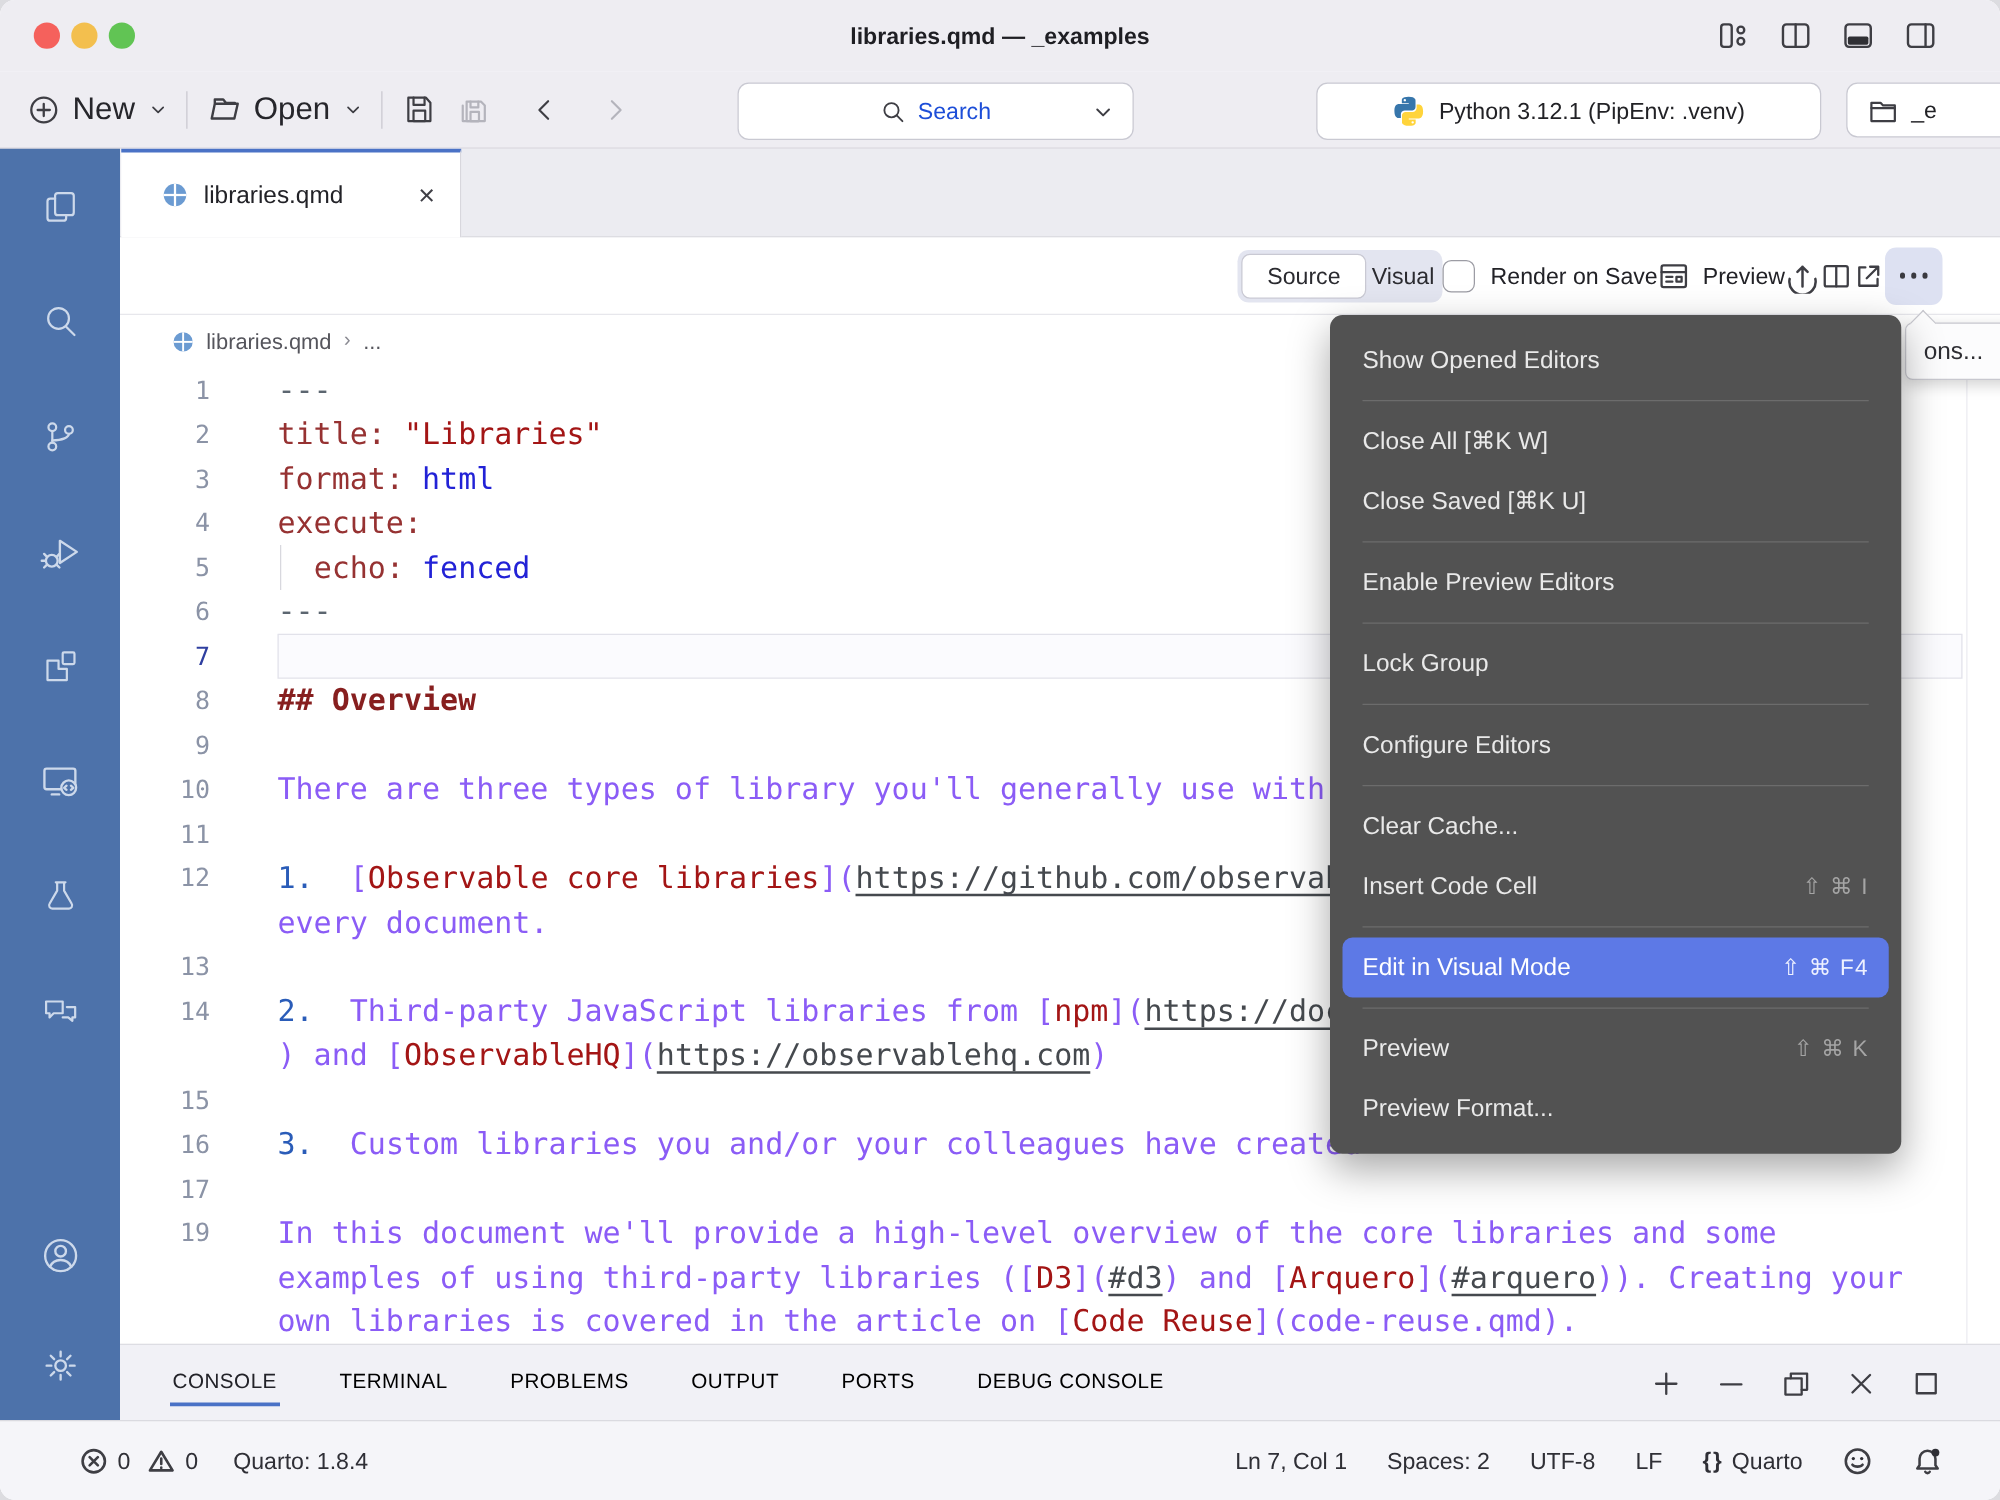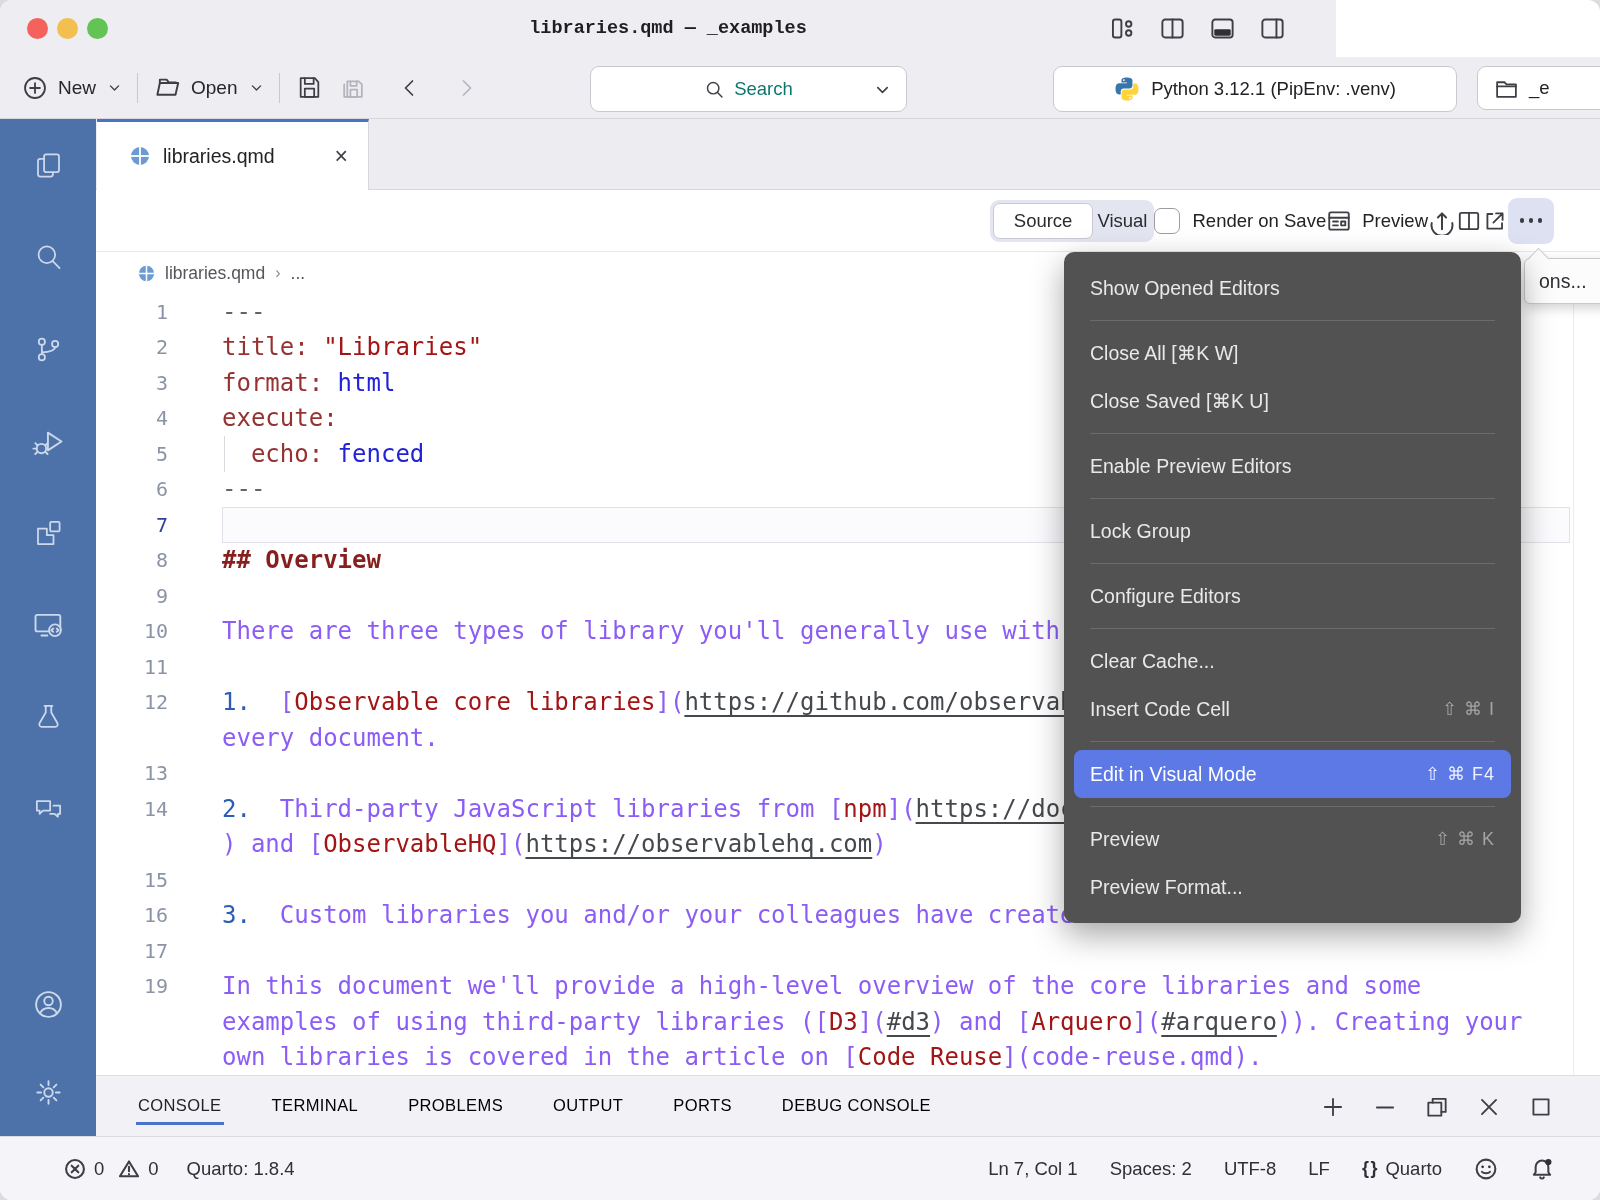--- a/index.html
+++ b/index.html
@@ -4,36 +4,36 @@
 <style>
   html,body{margin:0;padding:0;background:#dcdce0;}
   body{width:1600px;height:1200px;font-family:"Liberation Sans",sans-serif;-webkit-font-smoothing:antialiased;}
   .window{position:relative;width:1600px;height:1200px;border-radius:12px;overflow:hidden;background:#fff;}
   svg{display:block}
   .stk{fill:none;stroke:#3e3e44;stroke-width:1.7;stroke-linecap:round;stroke-linejoin:round}
   .stk-light{fill:none;stroke:#b4b4bc;stroke-width:1.7;stroke-linecap:round;stroke-linejoin:round}
   .sb-stk{fill:none;stroke:#cdd9eb;stroke-width:1.6;stroke-linecap:round;stroke-linejoin:round}
 
   
-  .titlebar{position:absolute;left:0;top:0;width:1336px;height:57px;background:var(--title-bg,#eeedf2);font-family:Liberation Mono, monospace;}
+  .titlebar{position:absolute;left:0;top:0;width:1600px;height:57px;background:var(--title-bg,#eeedf2);}
   .tl{position:absolute;top:18px;width:21px;height:21px;border-radius:50%;}
   .tl.r{left:27px;background:var(--traffic-red,#f5615c);}
   .tl.y{left:57px;background:var(--traffic-yellow,#f3bf4e);}
   .tl.g{left:87px;background:var(--traffic-green,#61c454);}
   .wtitle{position:absolute;left:0;right:0;top:0;height:57px;display:flex;align-items:center;justify-content:center;font-size:18.5px;font-weight:600;color:#1e1e23;}
   .titlebar-icons{position:absolute;right:50px;top:0;height:57px;display:flex;align-items:center;gap:23px;}
   .titlebar-icons .tbtn{width:27px;height:27px;display:flex;align-items:center;justify-content:center;}
 
   
   .toolbar{position:absolute;left:0;top:57px;width:1600px;height:62px;background:var(--title-bg,#eeedf2);border-bottom:1px solid #d7d6dc;display:flex;align-items:center;padding-left:22px;box-sizing:border-box;}
-  .tb-group{display:flex;align-items:center;gap:10px;font-size:19px;color:#26262b;}
+  .tb-group{display:flex;align-items:center;gap:10px;font-size:25px;color:#26262b;}
   .tb-sep{width:1px;height:30px;background:#c9c8d0;margin:0 16px;}
   .tb-gap{width:16px;}
   .caret-down{margin-left:2px}
-  .searchbox{position:absolute;left:590px;top:9px;width:315px;height:44px;background:#fff;border:1px solid #c9c9d2;border-radius:9px;display:flex;align-items:center;justify-content:center;gap:9px;font-size:18.5px;color:#0f766e;}
+  .searchbox{position:absolute;left:590px;top:9px;width:315px;height:44px;background:#fff;border:1px solid #c9c9d2;border-radius:9px;display:flex;align-items:center;justify-content:center;gap:9px;font-size:18.5px;color:#1d4ed8;}
   .searchbox .chev{position:absolute;right:16px;top:15px;}
   .interpreter{position:absolute;left:1053px;top:9px;width:402px;height:44px;background:#fff;border:1px solid #c9c9d2;border-radius:9px;display:flex;align-items:center;justify-content:center;gap:11px;font-size:18.5px;color:#222226;}
   .workspace{position:absolute;left:1477px;top:9px;width:150px;height:44px;background:#fff;border:1px solid #c9c9d2;border-radius:9px;display:flex;align-items:center;padding-left:16px;gap:10px;font-size:18.5px;color:#222226;box-sizing:border-box;}
 
   
   .sidebar{position:absolute;left:0;top:119px;width:96px;height:1017px;background:var(--sidebar,#4d72aa);display:flex;flex-direction:column;align-items:center;}
   .sb-item{width:96px;height:92px;display:flex;align-items:center;justify-content:center;}
   .sb-bottom{margin-top:auto;}
   .sb-item.tight{height:88px;}
 

